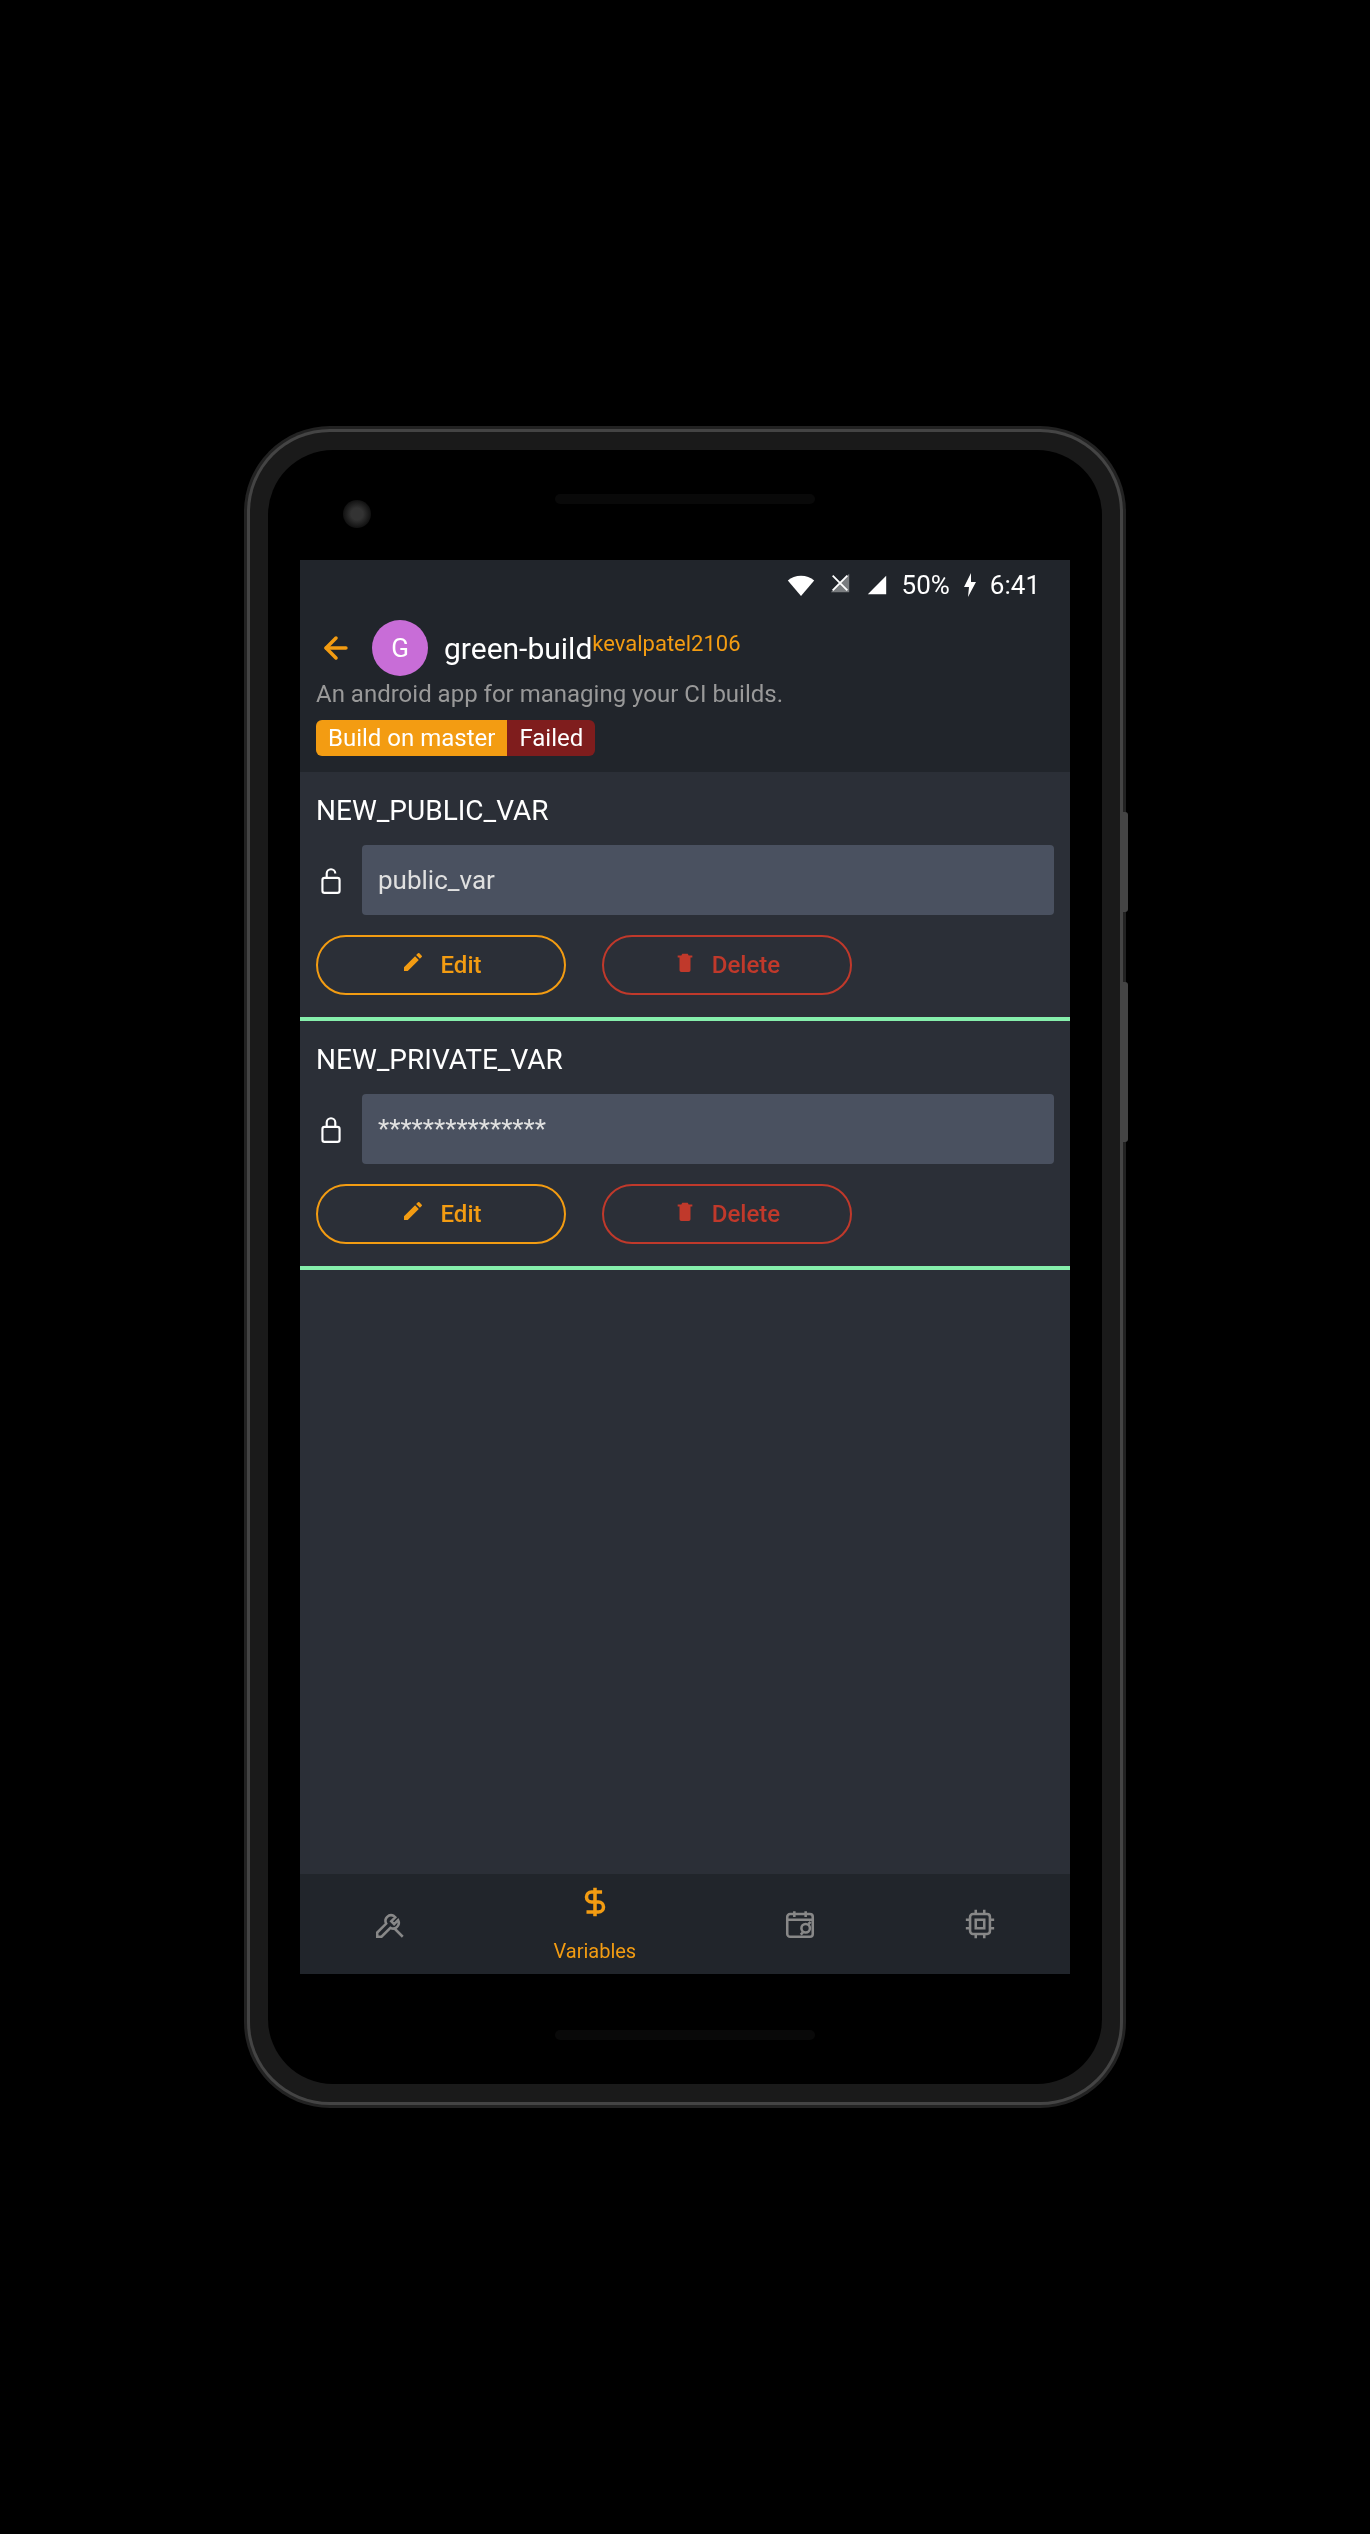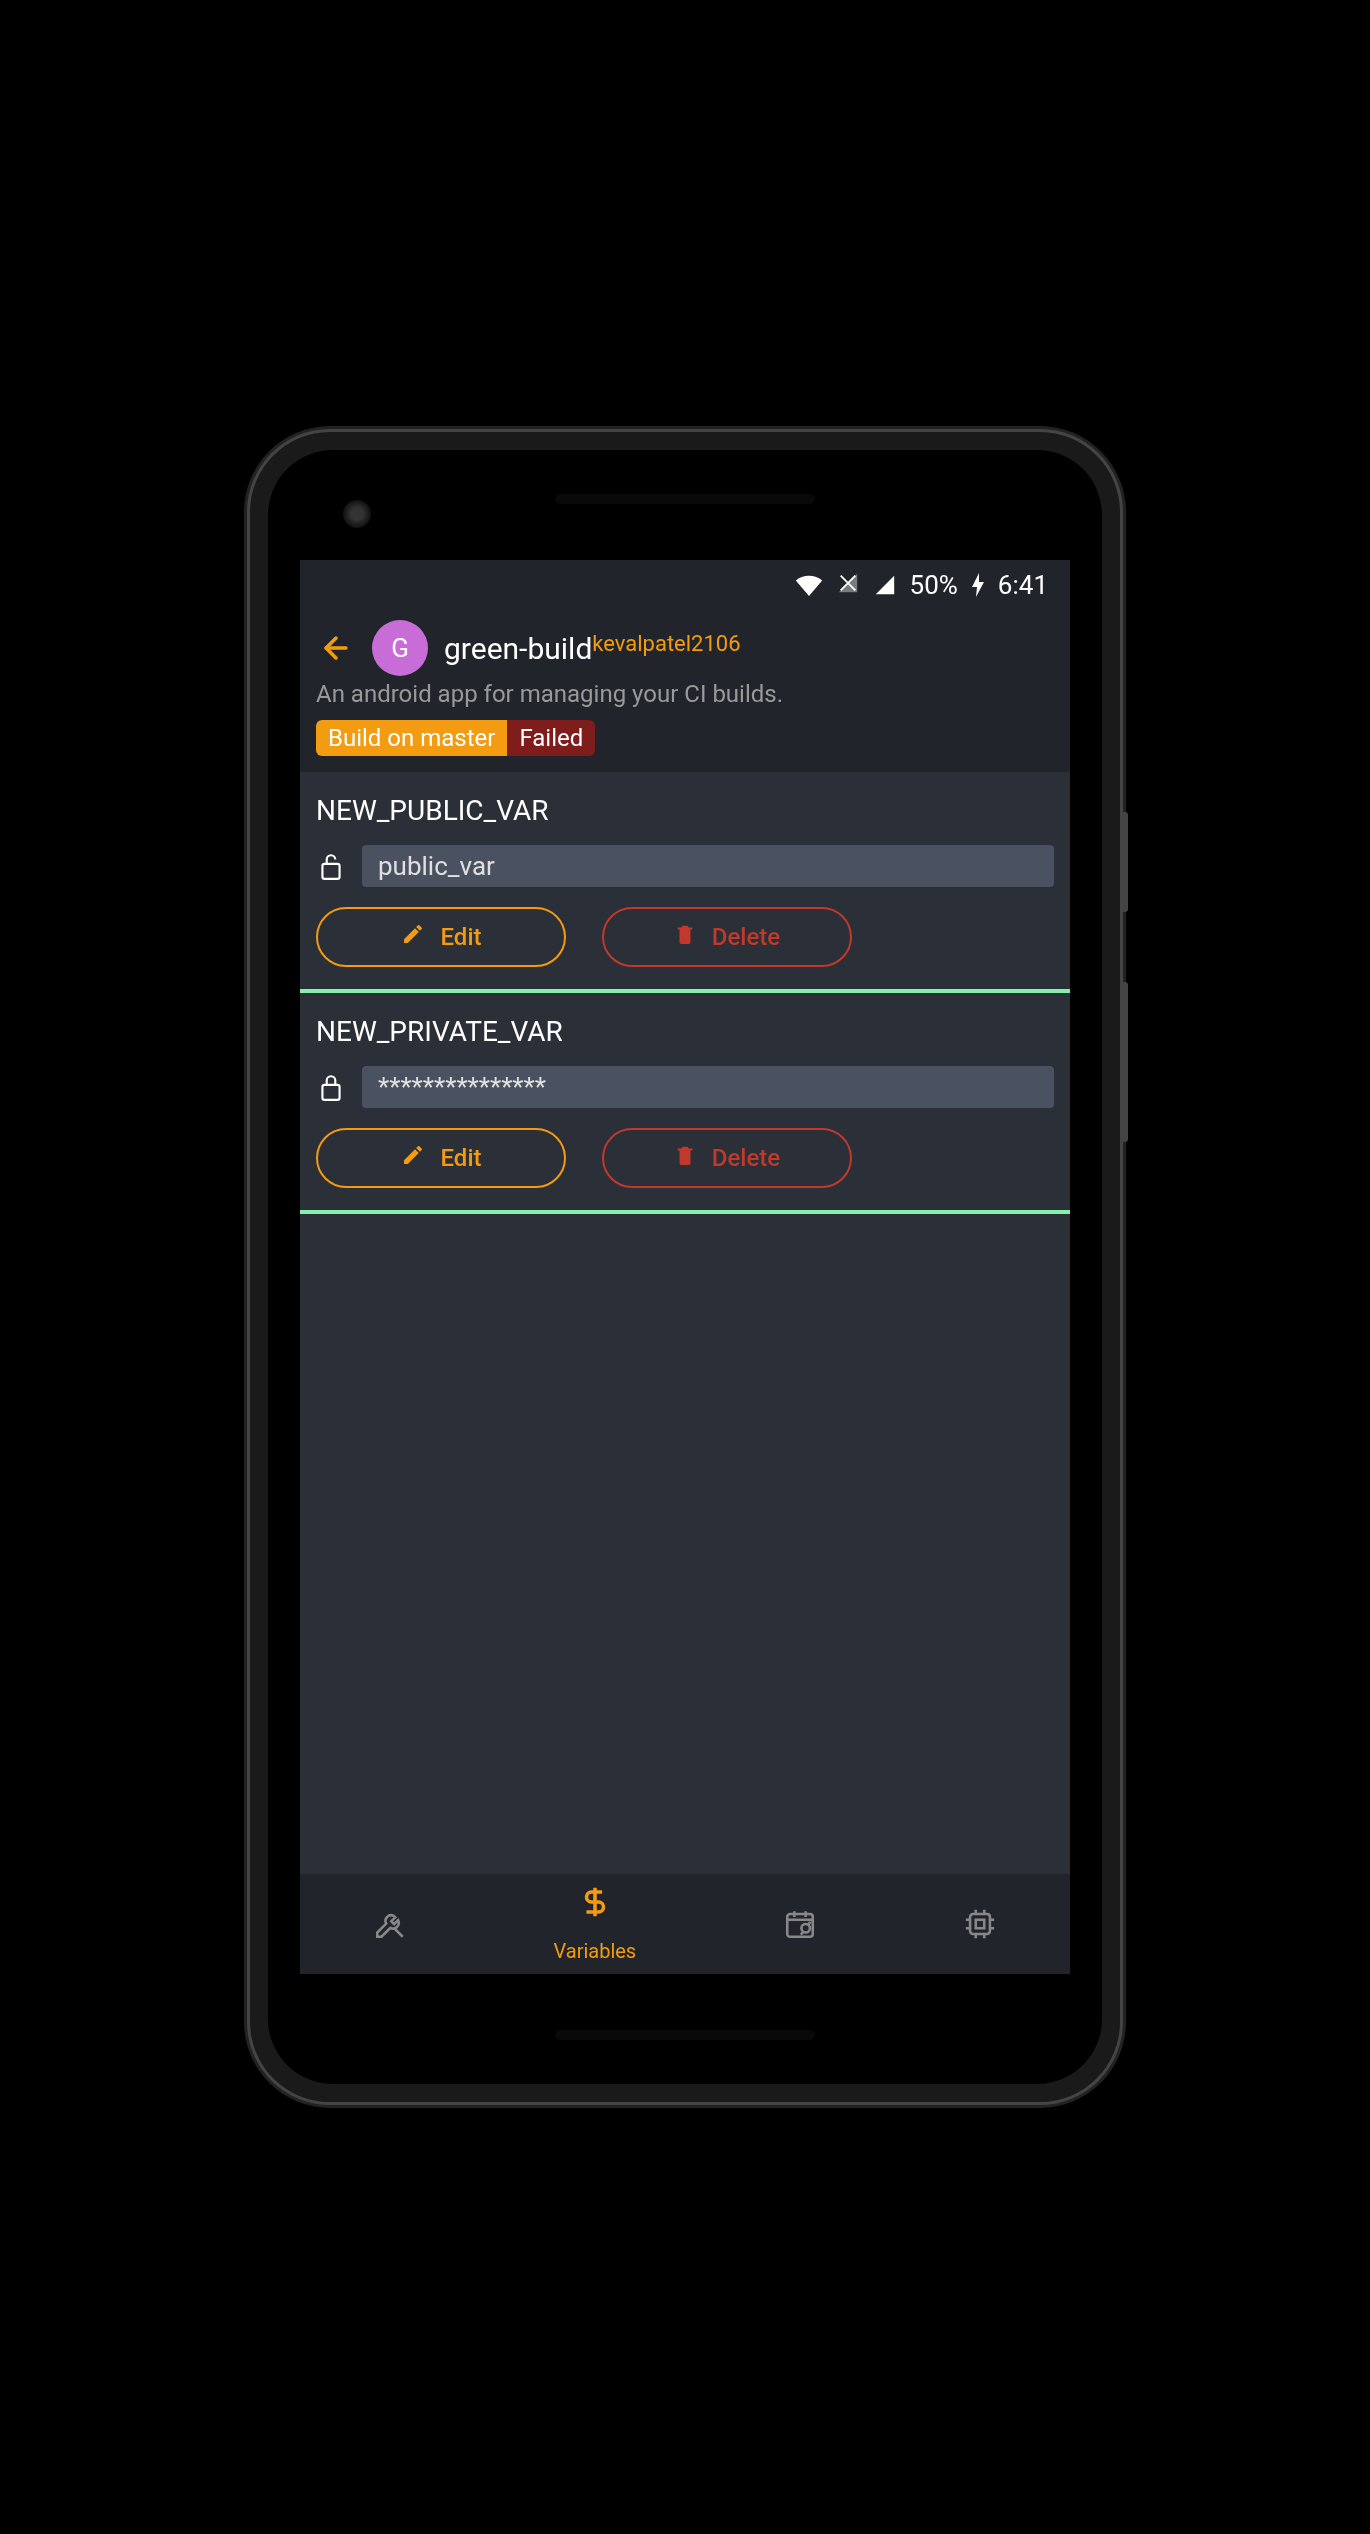--- a/index.html
+++ b/index.html
@@ -69,21 +69,21 @@
     flex-direction: column;
     overflow: hidden;
   }
   
   .statusbar {
     height: 50px;
     background: #21252b;
     display: flex;
     justify-content: flex-end;
     align-items: center;
-    padding: 0 22px;
+    padding: 0 30px;
     gap: 13px;
     color: #fff;
     font-size: 26px;
   }
   .statusbar .wifi-icon, .statusbar .signal-icon, .statusbar .charge-icon {
     display: inline-flex;
   }
   
   .header {
     background: #21252b;
@@ -158,21 +158,21 @@
     width: 30px;
     display: flex;
     justify-content: center;
   }
   .var-input {
     flex: 1;
     background: #4a5160;
     border: none;
     color: #e0e0e0;
     font-size: 26px;
-    padding: 6px 16px;
+    padding: 20px 16px;
     border-radius: 4px;
     font-family: inherit;
   }
   .btn-row {
     display: flex;
     gap: 36px;
   }
   .pill-btn {
     display: flex;
     align-items: center;

